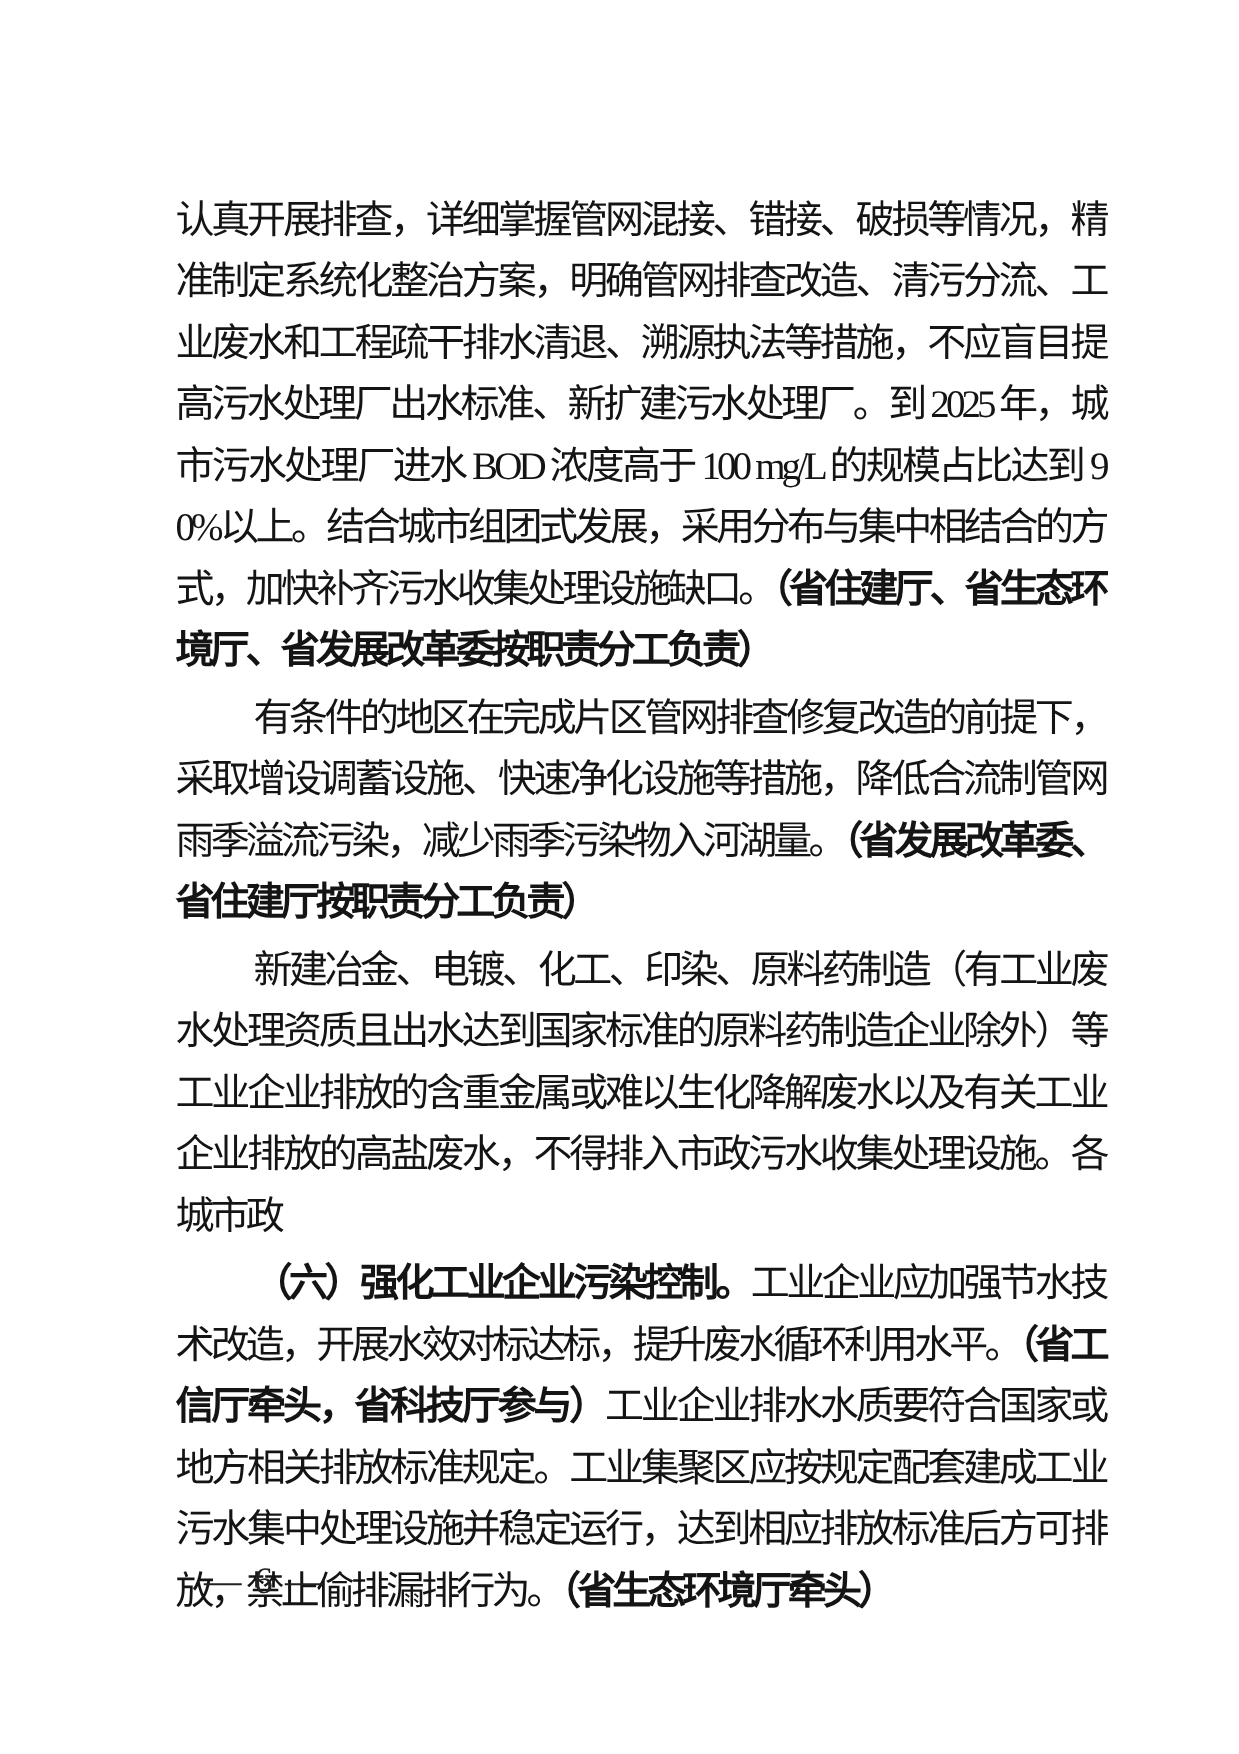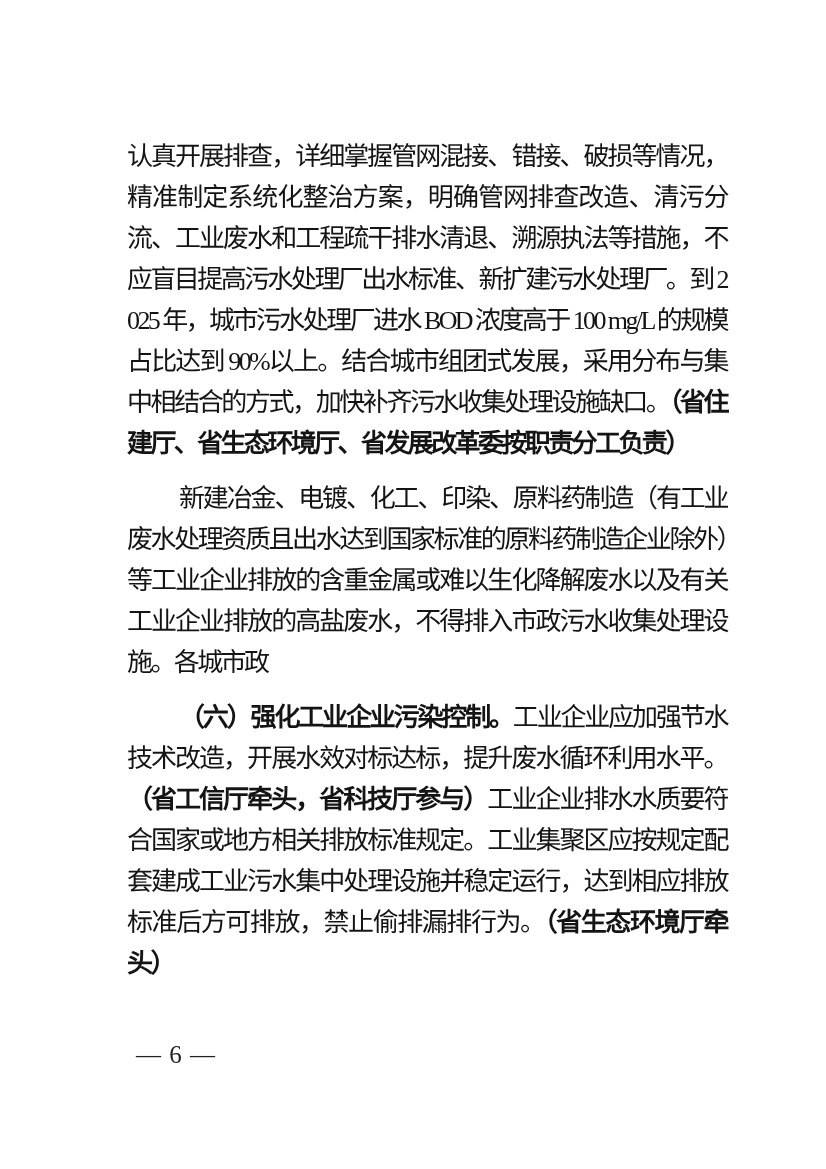--- a/index.html
+++ b/index.html
@@ -16,21 +16,21 @@
     font-family: "Liberation Serif", "DejaVu Serif", serif;
     color: #141414;
   }
   .text-block {
     position: absolute;
     left: 113px;
     top: 122px;
     width: 628px;
   }
   .para {
-    margin: 14px;
+    margin: 4px;
     font-size: 26px;
     line-height: 41px;
     letter-spacing: -2.6px;
     text-align: justify;
     word-break: break-all;
   }
   .para.indent {
     text-indent: 2em;
   }
   .run-body {
@@ -48,19 +48,20 @@
     letter-spacing: 1px;
     color: #222222;
   }
 </style>
 </head>
 <body>
 
 <div class="page">
   <main class="text-block" id="doc-body">
       <p class="para"><span class="run-body">认真开展排查，详细掌握管网混接、错接、破损等情况，精准制定系统化整治方案，明确管网排查改造、清污分流、工业废水和工程疏干排水清退、溯源执法等措施，不应盲目提高污水处理厂出水标准、新扩建污水处理厂。到 2025 年，城市污水处理厂进水 BOD 浓度高于 100 mg/L 的规模占比达到 90%以上。结合城市组团式发展，采用分布与集中相结合的方式，加快补齐污水收集处理设施缺口。</span><span class="run-bold">（省住建厅、省生态环境厅、省发展改革委按职责分工负责）</span></p>
+      <p class="para indent"><span class="run-body">有条件的地区在完成片区管网排查修复改造的前提下，采取增设调蓄设施、快速净化设施等措施，降低合流制管网雨季溢流污染，减少雨季污染物入河湖量。</span><span class="run-bold">（省发展改革委、省住建厅按职责分工负责）</span></p>
       <p class="para indent"><span class="run-body">新建冶金、电镀、化工、印染、原料药制造（有工业废水处理资质且出水达到国家标准的原料药制造企业除外）等工业企业排放的含重金属或难以生化降解废水以及有关工业企业排放的高盐废水，不得排入市政污水收集处理设施。各城市政</span></p>
       <p class="para indent"><span class="run-bold">（六）强化工业企业污染控制。</span><span class="run-body">工业企业应加强节水技术改造，开展水效对标达标，提升废水循环利用水平。</span><span class="run-bold">（省工信厅牵头，省科技厅参与）</span><span class="run-body">工业企业排水水质要符合国家或地方相关排放标准规定。工业集聚区应按规定配套建成工业污水集中处理设施并稳定运行，达到相应排放标准后方可排放，禁止偷排漏排行为。</span><span class="run-bold">（省生态环境厅牵头）</span></p>
     </main>
   <footer class="page-footer">
     <span>— 6 —</span>
   </footer>
 </div>
 
 </body></html>

